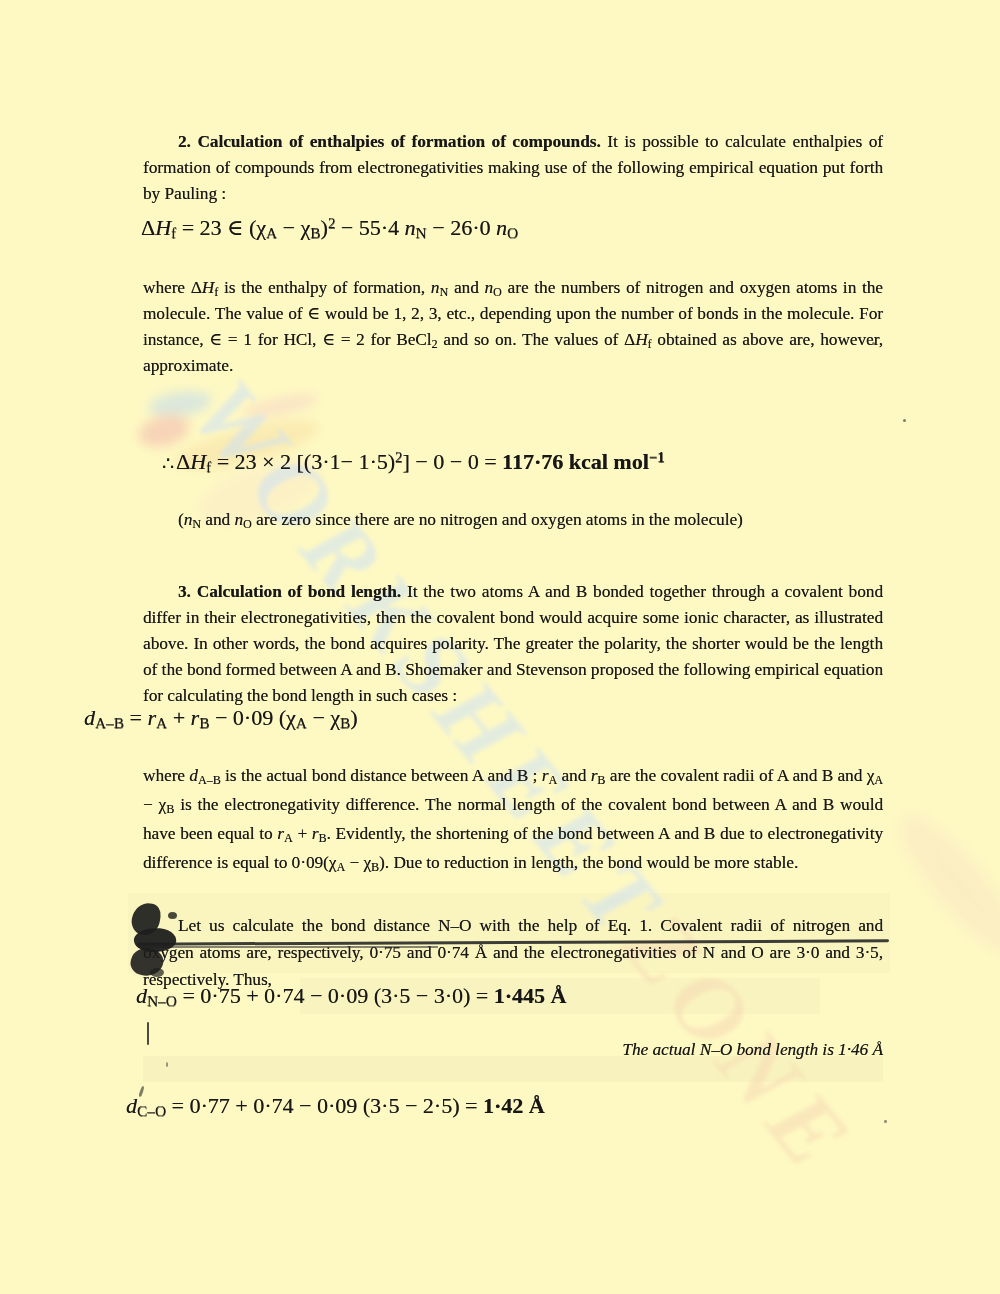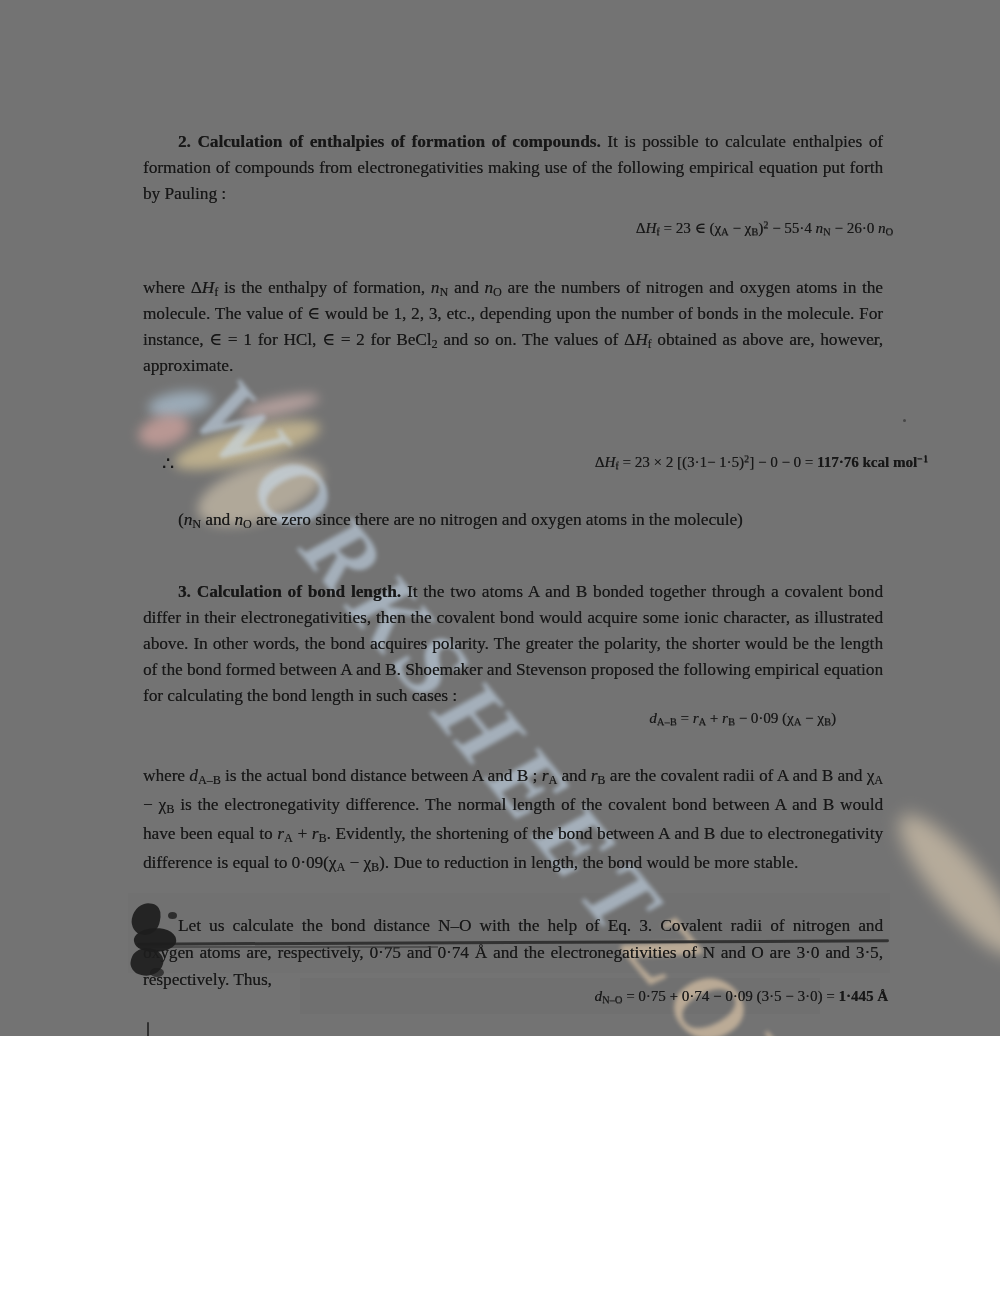--- a/index.html
+++ b/index.html
@@ -1,35 +1,35 @@
 <!DOCTYPE html>
 <html><head>
 <meta charset="utf-8">
 <style>
   html,body{margin:0;padding:0;background:#ffffff;}
   .page{
-    position:relative;width:1000px;height:1036px;overflow:hidden;
-    background:#737373;
+    position:relative;width:1000px;height:1294px;overflow:hidden;
+    background:#fef9c3;
     font-family:"Liberation Serif","DejaVu Serif",serif;
     color:#171717;
   }
   .txt{
     position:absolute;left:143px;width:740px;
     font-size:17.2px;line-height:26px;text-align:justify;
     text-shadow:0.25px 0.25px 0.3px rgba(20,20,20,0.65);
     z-index:3;
   }
   .indent{text-indent:35px;}
   .lh-wide{line-height:38px;}
   .lh-med{line-height:29px;}
   .single{text-align:left;}
   .jline{text-align:justify;text-align-last:justify;}
   .eq{
-    position:absolute;left:143px;width:740px;text-align:right;
-    font-size:15px;line-height:24px;
+    position:absolute;left:131px;width:740px;text-align:left;
+    font-size:22px;line-height:24px;
     text-shadow:0.25px 0.25px 0.3px rgba(20,20,20,0.65);
     z-index:3;white-space:nowrap;
   }
   .eq .shift{position:relative;display:inline-block;}
   sub{font-size:70%;vertical-align:-0.22em;line-height:0;}
   sup{font-size:68%;vertical-align:0.45em;line-height:0;}
   b{font-weight:bold;}
   i{font-style:italic;}
   .right-note{text-align:right;}
 
@@ -111,21 +111,21 @@
   <div class="eq" style="top:450px"><span class="shift" style="left:45px">Δ<i>H</i><sub>f</sub> = 23 × 2 [(3·1− 1·5)<sup>2</sup>] − 0 − 0  = <b>117·76 kcal mol<sup>−1</sup></b></span></div>
 
   <p class="txt single" style="top:490px;left:178px;width:720px">(<i>n</i><sub>N</sub> and <i>n</i><sub>O</sub> are zero since there are no nitrogen and oxygen atoms in the molecule)</p>
 
   <p class="txt indent" style="top:562px"><b>3.  Calculation of bond length.</b>  It the two atoms A and B bonded together through a covalent bond differ in their electronegativities, then the covalent bond would acquire some ionic character, as illustrated above.  In other words, the bond acquires polarity. The greater the polarity, the shorter would be the length of the bond formed between A and B.  Shoemaker and Stevenson proposed the following empirical equation for calculating the bond length in such cases :</p>
 
   <div class="eq" style="top:706px"><span class="shift" style="left:-47px"><i>d</i><sub>A–B</sub> =  <i>r</i><sub>A</sub> +  <i>r</i><sub>B</sub> − 0·09 (χ<sub>A</sub> − χ<sub>B</sub>)</span></div>
 
   <p class="txt lh-med" style="top:744px">where  <i>d</i><sub>A–B</sub> is the actual bond distance between A and B ;  <i>r</i><sub>A</sub> and <i>r</i><sub>B</sub> are the covalent radii of A and B and χ<sub>A</sub> − χ<sub>B</sub>  is the electronegativity difference.  The normal length of the covalent bond between A and B would have been equal to <i>r</i><sub>A</sub> + <i>r</i><sub>B</sub>.  Evidently, the shortening of the bond between A and B due to electronegativity difference is equal to 0·09(χ<sub>A</sub> − χ<sub>B</sub>).  Due to reduction in length, the bond would be more stable.</p>
 
-  <p class="txt indent jline" style="top:896px">Let us calculate the bond distance N–O with the help of Eq. 3.  Covalent radii of nitrogen and</p>
+  <p class="txt indent jline" style="top:896px">Let us calculate the bond distance N–O with the help of Eq. 1.  Covalent radii of nitrogen and</p>
   <p class="txt jline" style="top:923px">oxygen atoms are, respectively,  0·75 and  0·74 Å and the electronegativities of N and O are 3·0 and  3·5,</p>
   <p class="txt single" style="top:950px">respectively. Thus,</p>
 
   <div class="eq" style="top:984px"><span class="shift" style="left:5px"><i>d</i><sub>N–O</sub>  = 0·75 + 0·74 − 0·09 (3·5 − 3·0) = <b>1·445 Å</b></span></div>
 
   <p class="txt right-note" style="top:1020px"><i>The actual N–O bond length is 1·46 Å</i></p>
 
 
   <div class="eq" style="top:1094px"><span class="shift" style="left:-5px"><i>d</i><sub>C–O</sub>  = 0·77 + 0·74 − 0·09 (3·5 − 2·5) = <b>1·42 Å</b></span></div>
 

